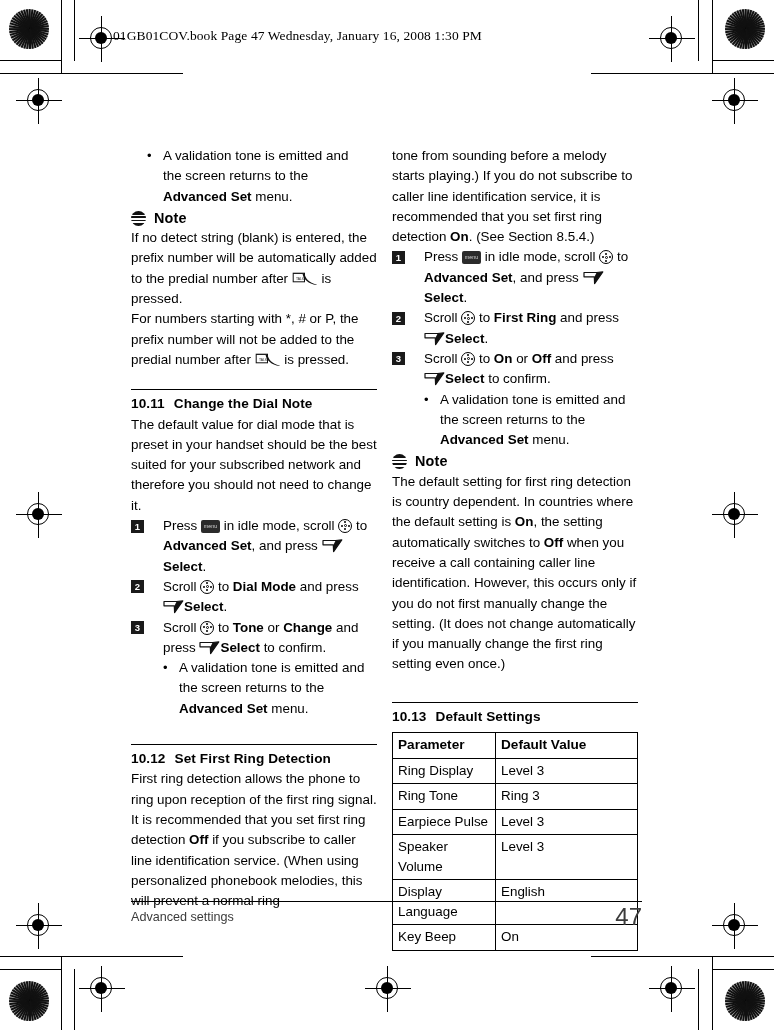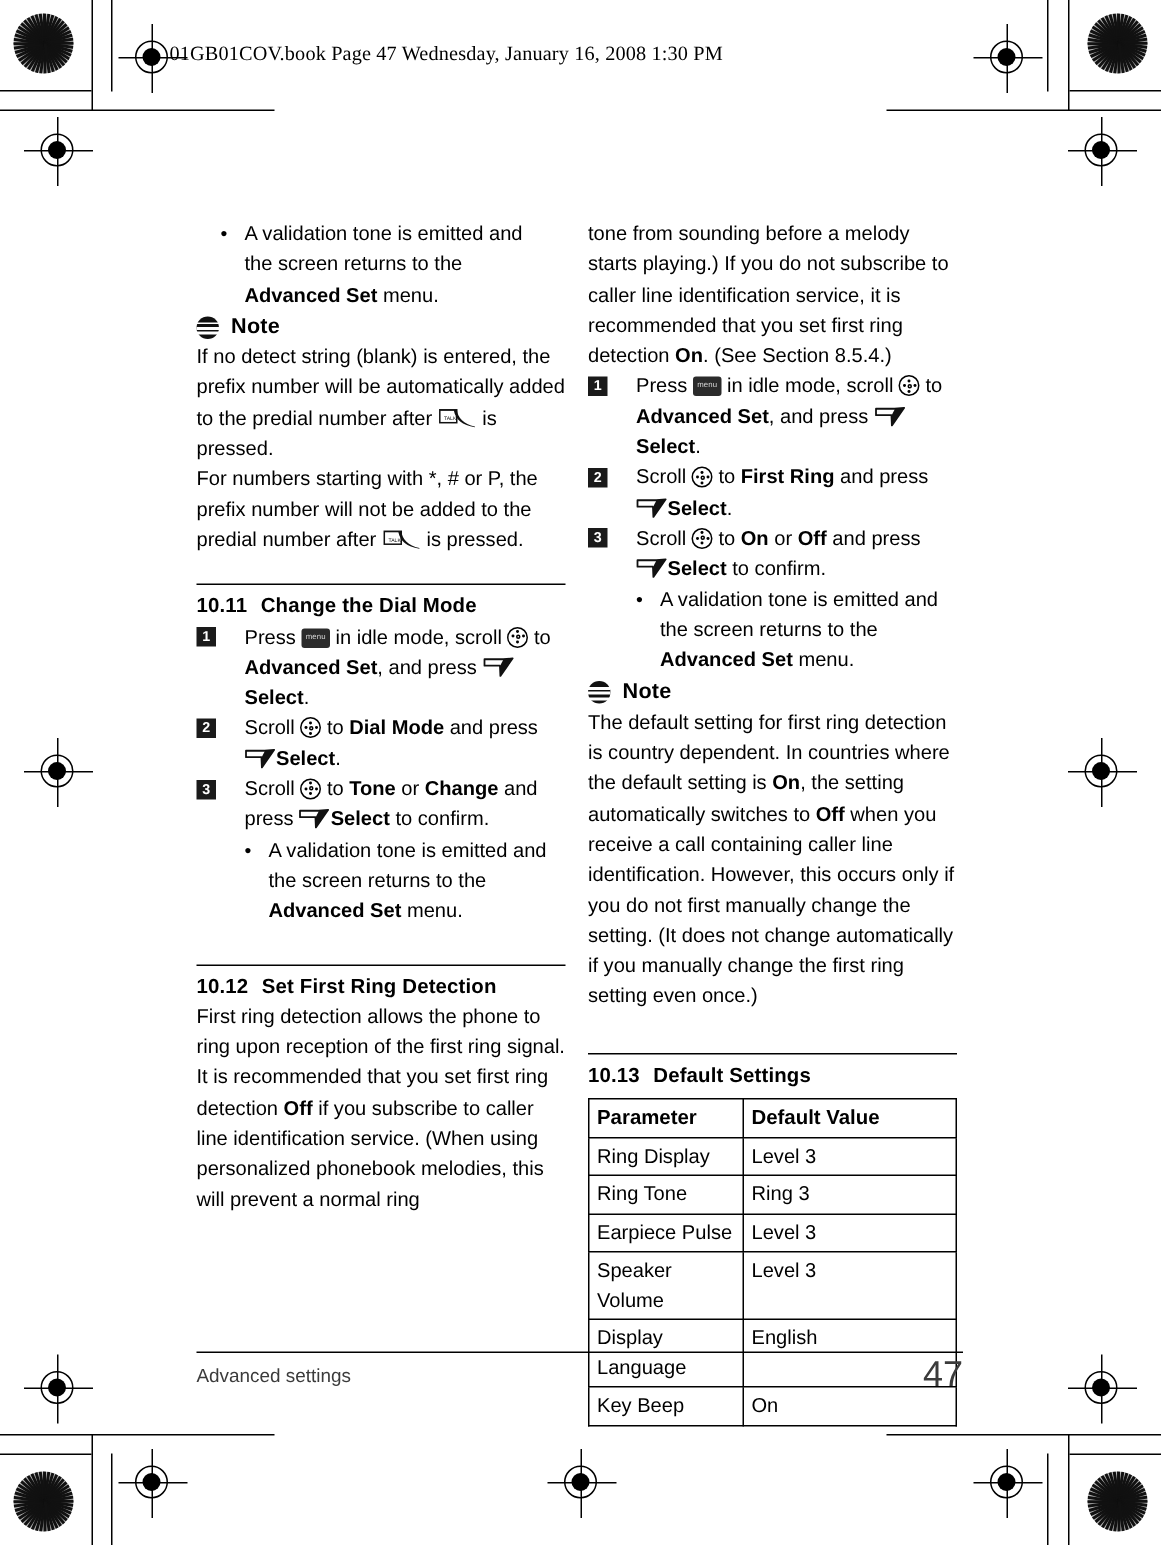--- a/index.html
+++ b/index.html
@@ -563,22 +563,23 @@
         </svg></span><span> is pressed.</span></p>
 
   <p><span>For numbers starting with *, # or P, the prefix number will not be added to the predial number after </span><span class="ico ico-talk"><svg width="26" height="14" viewBox="0 0 26 14">
           <path d="M1.2 1.2 H12.5 C13.3 6.5 17 10.8 24.6 12.4 L24.6 12.9 C16.2 11.6 11.6 7.5 10.6 1.9 L1.2 1.9 Z" fill="#111"></path>
           <rect x="1.2" y="1.2" width="11.3" height="8.6" fill="none" stroke="#111" stroke-width="1"></rect>
           <text x="4" y="8" font-size="3.4" fill="#111" font-family="sans-serif">TALK</text>
         </svg></span><span> is pressed.</span></p>
 
   <div style="height:19px;"></div>
   <div class="secrule"></div>
-  <p class="sechead"><span class="num">10.11</span><span>Change the Dial Mode</span></p>
-
+  <p class="sechead"><span class="num">10.11</span><span>Change the Dial Note</span></p>
+
+  <p>The default value for dial mode that is preset in your handset should be the best suited for your subscribed network and therefore you should not need to change it.</p>
 
   <p class="step">
     <span class="stepnum">1</span><span>Press </span><span class="ico ico-menu">menu</span><span> in idle mode, scroll </span><span class="ico ico-nav"><b></b><b></b><b></b><b></b><i></i></span><span> to </span><b>Advanced Set</b><span>, and press </span><span class="ico ico-soft"><svg width="21" height="14" viewBox="0 0 21 14">
           <path d="M1 1.5 H13.5 L19.8 0.9 L11.6 12.6 L11.3 5.8 L1 5.8 Z" fill="none" stroke="#111" stroke-width="1.2" stroke-linejoin="round"></path>
           <path d="M13.6 1.6 L19.8 0.9 L11.6 12.6 L11.35 6.0 Z" fill="#111"></path>
         </svg></span><b>Select</b><span>.</span>
   </p>
 
   <p class="step">
     <span class="stepnum">2</span><span>Scroll </span><span class="ico ico-nav"><b></b><b></b><b></b><b></b><i></i></span><span> to </span><b>Dial Mode</b><span> and press </span><span class="ico ico-soft"><svg width="21" height="14" viewBox="0 0 21 14">

